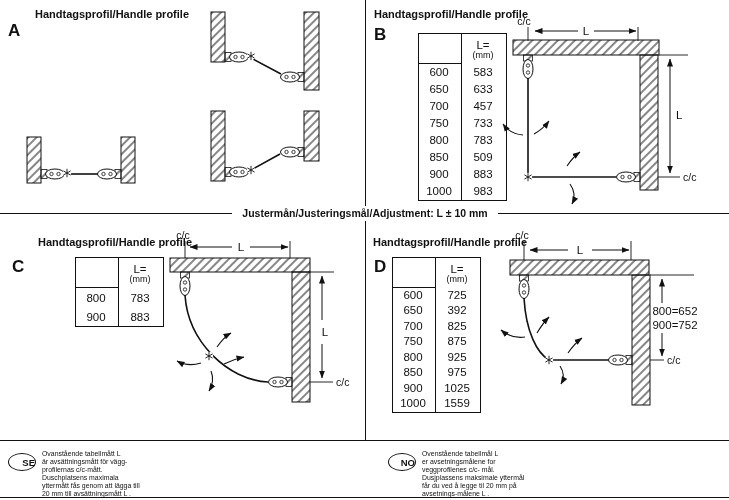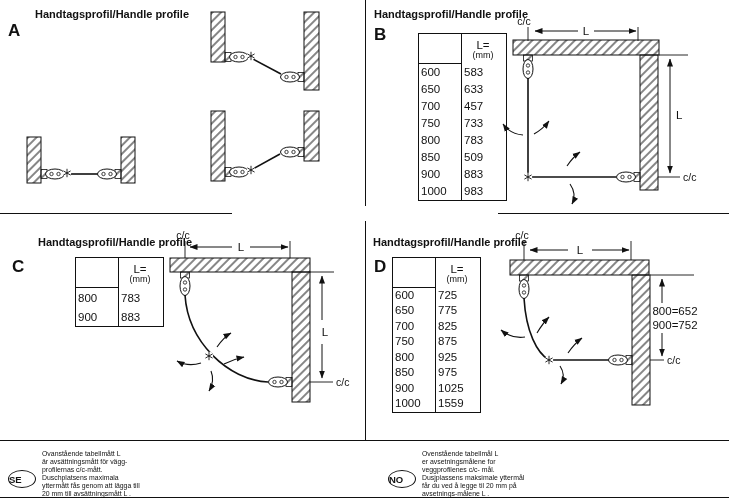--- a/index.html
+++ b/index.html
@@ -8,41 +8,41 @@
     font-family:"Liberation Sans", sans-serif; color:#111; overflow:hidden;
   }
   .q-letter { position:absolute; font-weight:bold; font-size:17px; line-height:17px; }
   .q-title  { position:absolute; font-weight:bold; font-size:11px; line-height:12.5px; white-space:nowrap; }
   .vrule { position:absolute; left:365px; width:0; border-left:1.4px solid #111; }
   .hrule { position:absolute; height:0; border-top:1.4px solid #111; }
   .divider-text { position:absolute; left:235px; top:207px; width:260px; text-align:center;
     font-weight:bold; font-size:10.5px; white-space:nowrap; }
   
   .dt { position:absolute; background:#fff; border:1.2px solid #111; border-collapse:collapse; }
-  .dt td { font-size:11.5px; line-height:1; padding:0 4px 2px 2px; text-align:left; vertical-align:bottom; color:#111; }
+  .dt td { font-size:11.5px; line-height:1; padding:0 4px 2px 2px; text-align:center; vertical-align:bottom; color:#111; }
   .dt .c1 { border-right:1.2px solid #111; width:36px; }
   .dt .c2 { width:38px; }
   .dt .hd .c1 { border-bottom:1.1px solid #111; }
   .dt .hd .c2 { text-align:center; padding-bottom:3px; }
   .dt .hd td { height:26px; }
   .hl { font-size:11.5px; line-height:11px; }
   .hu { font-size:9px; line-height:9.5px; }
   .dt-b td { height:15px; }  .dt-b .hd td { height:26px; }
   .dt-c td { height:17px; }  .dt-c .hd td { height:26px; }
   .dt-d td { height:13.5px; } .dt-d .hd td { height:26px; }
   
   .diag { position:absolute; }
   .diag text { fill:#111; font-family:"Liberation Sans",sans-serif; font-size:10.5px; }
   .diag text.big { font-size:11.5px; }
   
   .footer-rule { position:absolute; left:0; top:440px; width:729px; border-top:1.4px solid #111; }
   .bottom-rule { position:absolute; left:0; top:497px; width:729px; border-top:1.6px solid #111; }
   .lang { position:absolute; top:450px; display:flex; gap:6px; align-items:flex-start; }
-  .oval { flex:none; margin-top:20px; width:26px; height:16px; border:1.7px solid #111; border-radius:50%;
-    display:flex; align-items:center; justify-content:flex-start; font-weight:bold; font-size:9.5px; }
+  .oval { flex:none; margin-top:3px; width:26px; height:16px; border:1.7px solid #111; border-radius:50%;
+    display:flex; align-items:center; justify-content:flex-end; font-weight:bold; font-size:9.5px; }
   .lang-text { font-size:6.9px; line-height:8px; color:#111; width:152px; }
 </style>
 </head>
 <body>
 
 <div class="page">
 
   <svg width="0" height="0" style="position:absolute" aria-hidden="true">
     <defs>
       <pattern id="hatch" patternUnits="userSpaceOnUse" width="6" height="6" patternTransform="rotate(45)">
@@ -73,20 +73,21 @@
         <circle r="4.2" fill="#fff"></circle>
         <path d="M0,-4.2 L0,4.2 M-3.6,-2.1 L3.6,2.1 M-3.6,2.1 L3.6,-2.1" stroke="#111" stroke-width="0.9" fill="none"></path>
       </g>
     </defs>
   </svg>
 
   <div class="vrule" style="top:0; height:206px;"></div>
   <div class="vrule" style="top:221px; height:219px;"></div>
   <div class="hrule" style="left:0; top:213px; width:232px;"></div>
   <div class="hrule" style="left:498px; top:213px; width:231px;"></div>
+  <div class="divider-text">Justermån/Justeringsmål/Adjustment: L ± 10 mm</div>
   <div class="footer-rule"></div>
   <div class="bottom-rule"></div>
 
   <div class="q-letter" style="left:8px; top:22px;">A</div>
   <div class="q-title" style="left:35px; top:8px;">
     <div>Handtagsprofil/Handle profile</div>
   </div>
   <svg class="diag" style="left:0; top:0;" width="365" height="206" viewBox="0 0 365 206">
 
     <rect x="211" y="12" width="14" height="50" fill="url(#hatch)" stroke="#111"></rect>
@@ -242,21 +243,21 @@
         <div class="hl">L=</div>
         <div class="hu">(mm)</div>
       </td>
     </tr>
     <tr>
           <td class="c1">600</td>
           <td class="c2">725</td>
         </tr>
     <tr>
           <td class="c1">650</td>
-          <td class="c2">775</td>
+          <td class="c2">392</td>
         </tr>
     <tr>
           <td class="c1">700</td>
           <td class="c2">825</td>
         </tr>
     <tr>
           <td class="c1">750</td>
           <td class="c2">875</td>
         </tr>
     <tr>

